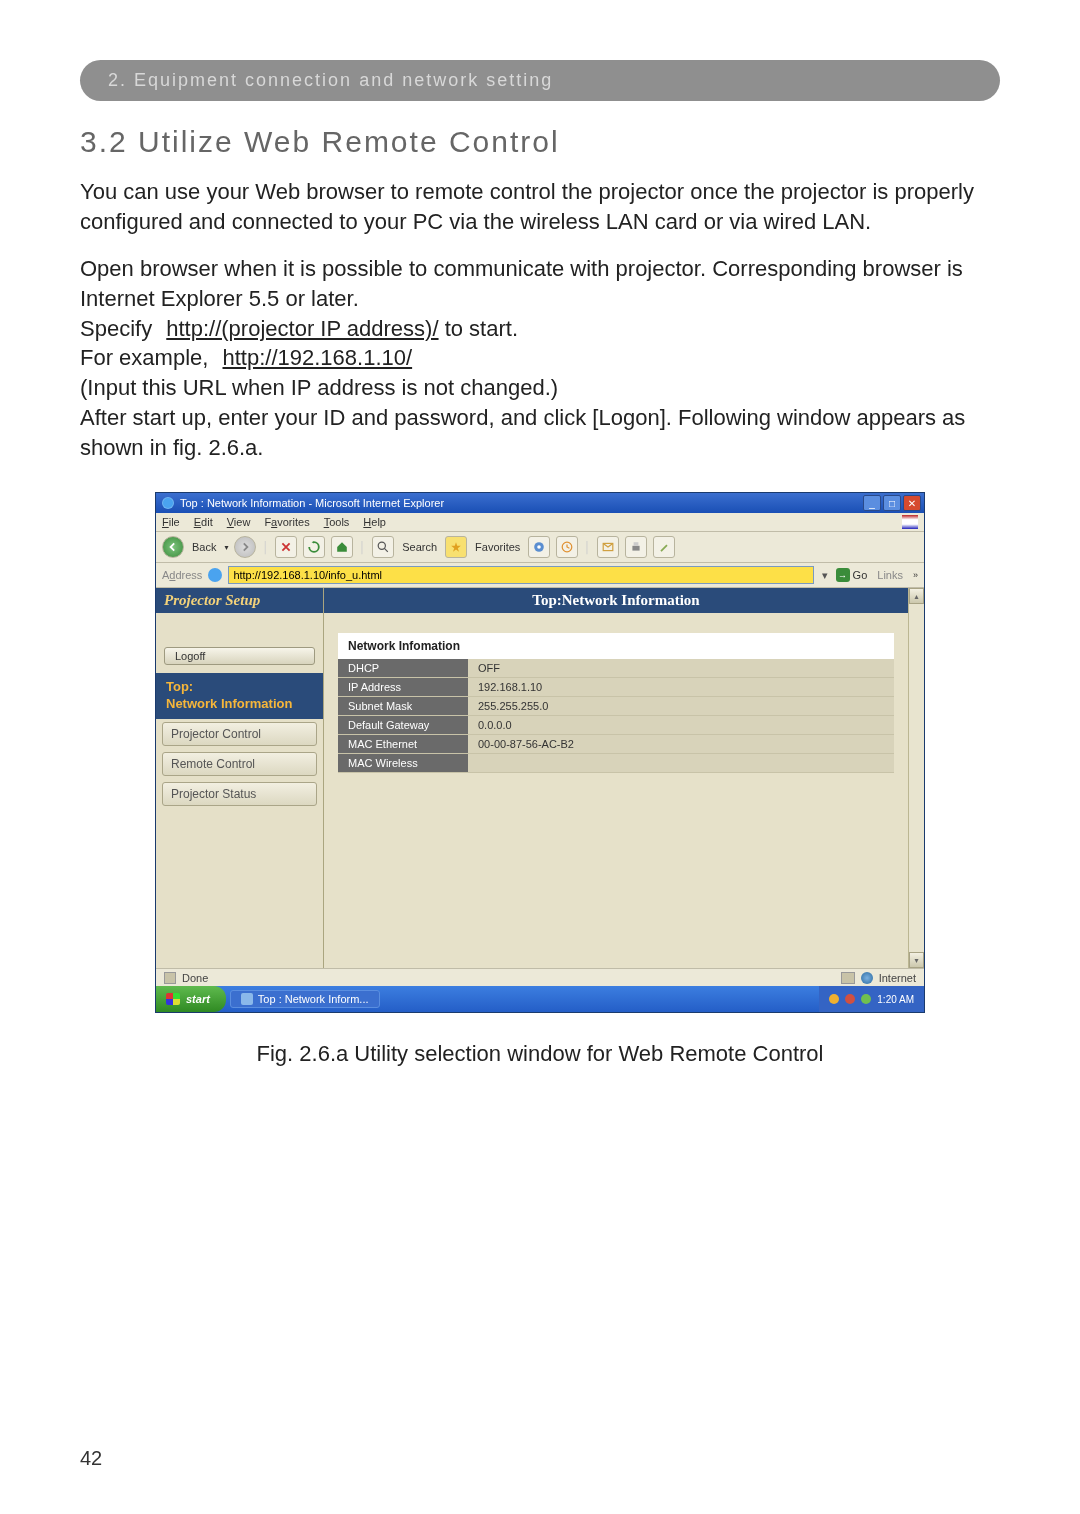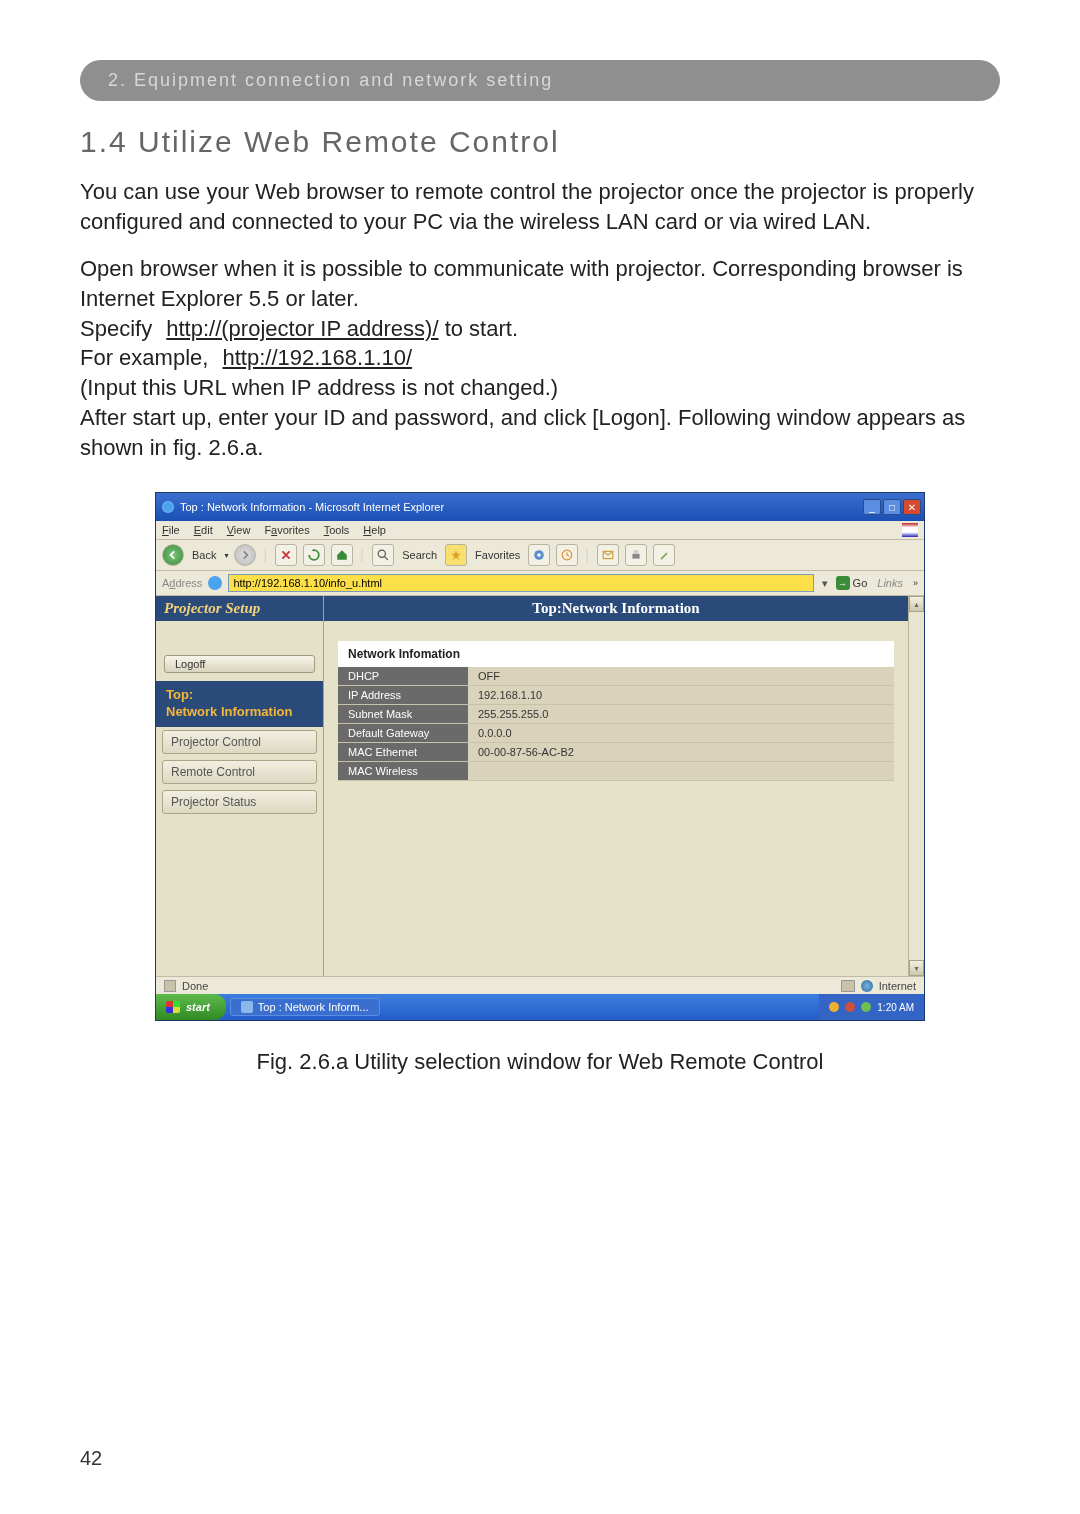--- a/index.html
+++ b/index.html
@@ -55,21 +55,21 @@
     font-family: Tahoma, Arial, sans-serif;
   }
   .ie-titlebar {
     background: linear-gradient(#3b6fcf, #1a4fb5);
     color: #fff;
     display: flex;
     align-items: center;
     justify-content: space-between;
     padding: 2px 3px 2px 6px;
     font-size: 11px;
-    height: 28px;
+    height: 20px;
   }
   .ie-titlebar .title-left { display: flex; align-items: center; gap: 6px; }
   .ie-titlebar .ie-logo {
     width: 12px; height: 12px;
     background: #4aa3ef;
     border-radius: 50%;
     border: 1px solid #fff3;
   }
   .ie-titlebar .winbtns { display: flex; gap: 2px; }
   .ie-titlebar .winbtn {
@@ -142,21 +142,21 @@
     background: #fde047;
   }
   .ie-addrbar .go {
     display:flex; align-items:center; gap:3px;
     color:#333;
   }
   .ie-addrbar .go .go-icon {
     width:14px;height:14px;background:#3a8c3a;border-radius:3px;
     display:flex;align-items:center;justify-content:center;color:#fff;font-size:9px;
   }
-  .ie-addrbar .links { color:#888; padding:0 4px;font-style:italic; }
+  .ie-addrbar .links { color:#888; padding:0 4px; }
   .ie-addrbar .chev { color:#555; padding:0 2px; }
 
   .ie-content {
     display: flex;
     height: 380px;
     background: #e6ab3c;
   }
   .sidebar {
     width: 168px;
     background: #e5e0c8;
@@ -337,21 +337,21 @@
   .tray .ticon.red { background:#d05040; }
   .tray .ticon.grn { background:#70c050; }
 </style>
 </head>
 <body>
 
 <div class="page">
 
   <div class="section-bar">2. Equipment connection and network setting</div>
 
-  <h2 class="section-title">1.4 Utilize Web Remote Control</h2>
+  <h2 class="section-title">3.2 Utilize Web Remote Control</h2>
 
   <p class="body">You can use your Web browser to remote control the projector once the projector is properly configured and connected to your PC via the wireless LAN card or via wired LAN.</p>
 
 
   <p class="body">
     <span>Open browser when it is possible to communicate with projector. Corresponding browser is Internet Explorer 5.5 or later.</span><br>
     <span>Specify </span><span class="url">http://(projector IP address)/</span><span> to start.</span><br>
     <span>For example, </span><span class="url">http://192.168.1.10/</span><br>
     <span>(Input this URL when IP address is not changed.)</span><br>
     <span>After start up, enter your ID and password, and click [Logon]. Following window appears as shown in fig. 2.6.a.</span>

